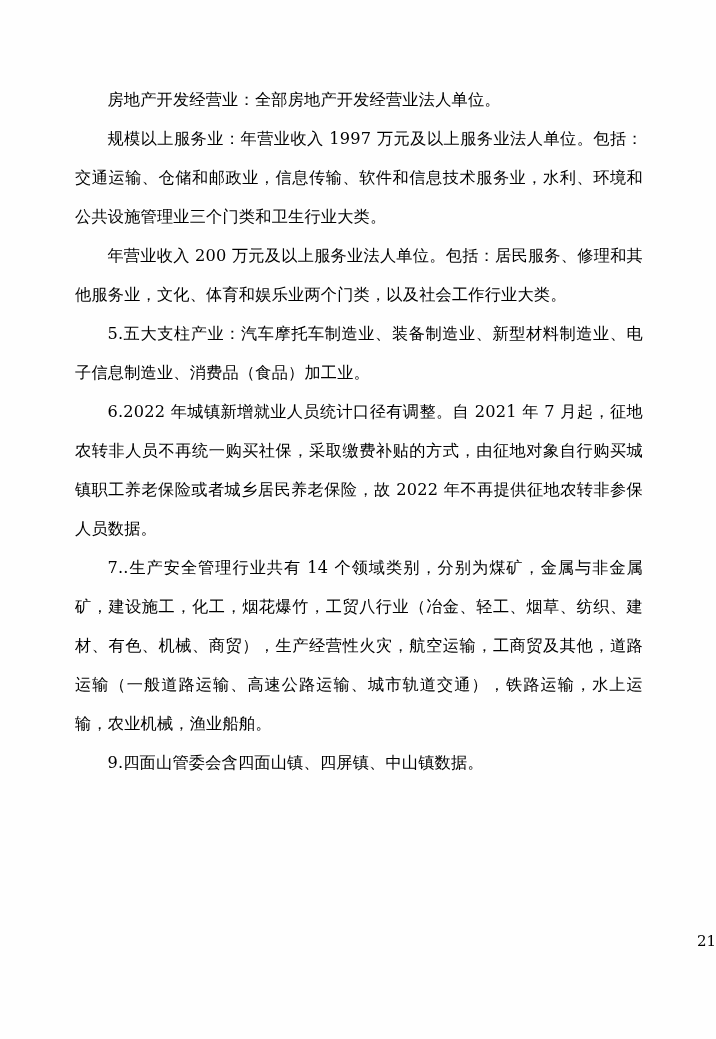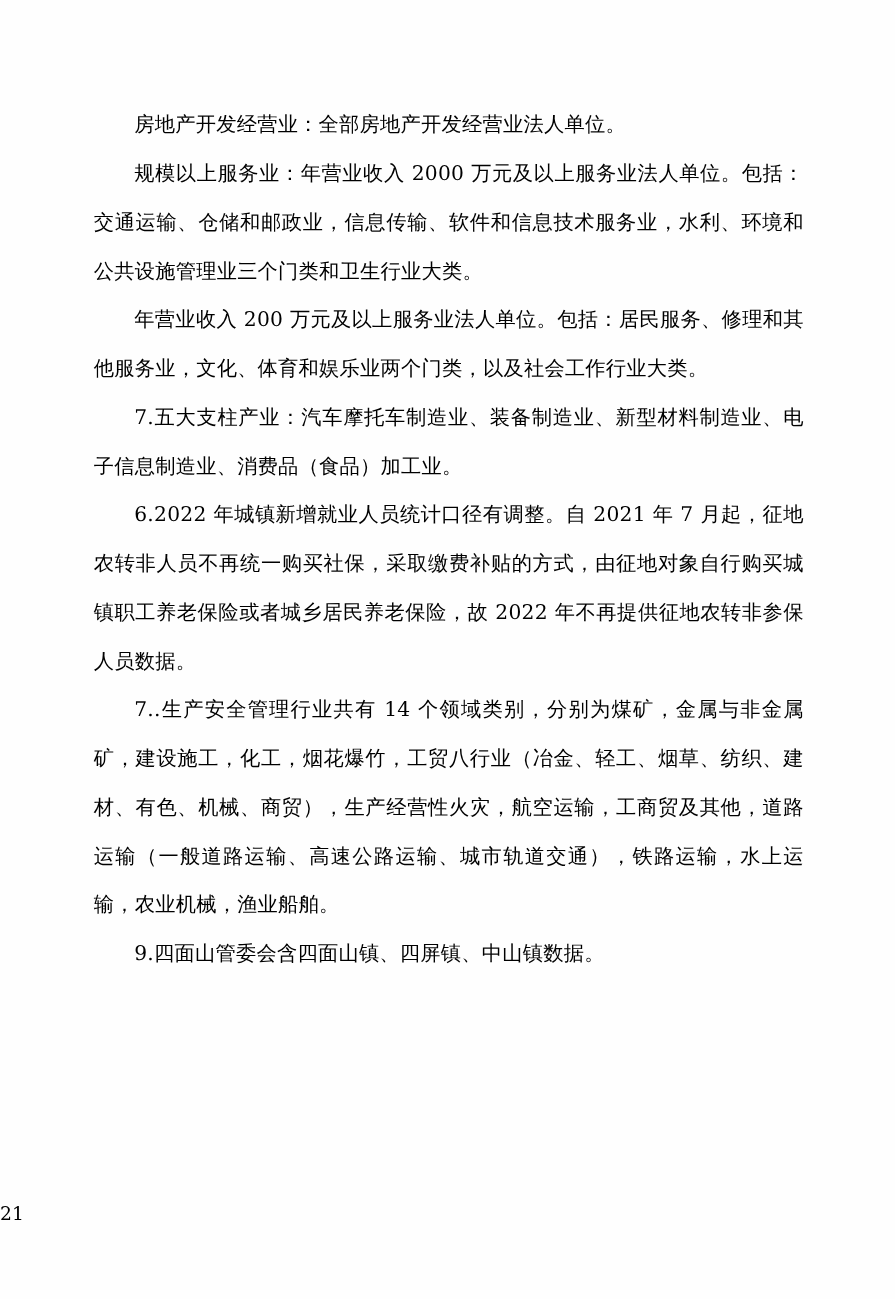--- a/index.html
+++ b/index.html
@@ -34,34 +34,34 @@
     font-size: 16.2px;
     line-height: 39px;
     text-align: justify;
     text-justify: inter-ideograph;
     text-indent: 2em;
     letter-spacing: 0.2px;
   }
   .pagenum {
     position: absolute;
     left: 0;
-    top: 962px;
+    top: 932px;
     width: 716px;
-    text-align: left;
+    text-align: right;
     font-size: 15px;
     font-family: "DejaVu Serif", "Liberation Serif", serif;
   }
 </style>
 </head>
 <body>
 
 <div class="page">
   <div class="content">
     <p class="para">房地产开发经营业：全部房地产开发经营业法人单位。</p>
-    <p class="para">规模以上服务业：年营业收入 2000 万元及以上服务业法人单位。包括：交通运输、仓储和邮政业，信息传输、软件和信息技术服务业，水利、环境和公共设施管理业三个门类和卫生行业大类。</p>
+    <p class="para">规模以上服务业：年营业收入 1997 万元及以上服务业法人单位。包括：交通运输、仓储和邮政业，信息传输、软件和信息技术服务业，水利、环境和公共设施管理业三个门类和卫生行业大类。</p>
     <p class="para">年营业收入 200 万元及以上服务业法人单位。包括：居民服务、修理和其他服务业，文化、体育和娱乐业两个门类，以及社会工作行业大类。</p>
-    <p class="para">7.五大支柱产业：汽车摩托车制造业、装备制造业、新型材料制造业、电子信息制造业、消费品（食品）加工业。</p>
+    <p class="para">5.五大支柱产业：汽车摩托车制造业、装备制造业、新型材料制造业、电子信息制造业、消费品（食品）加工业。</p>
     <p class="para">6.2022 年城镇新增就业人员统计口径有调整。自 2021 年 7 月起，征地农转非人员不再统一购买社保，采取缴费补贴的方式，由征地对象自行购买城镇职工养老保险或者城乡居民养老保险，故 2022 年不再提供征地农转非参保人员数据。</p>
     <p class="para">7..生产安全管理行业共有 14 个领域类别，分别为煤矿，金属与非金属矿，建设施工，化工，烟花爆竹，工贸八行业（冶金、轻工、烟草、纺织、建材、有色、机械、商贸），生产经营性火灾，航空运输，工商贸及其他，道路运输（一般道路运输、高速公路运输、城市轨道交通），铁路运输，水上运输，农业机械，渔业船舶。</p>
     <p class="para">9.四面山管委会含四面山镇、四屏镇、中山镇数据。</p>
   </div>
   <div class="pagenum">21</div>
 </div>
 
 </body></html>

